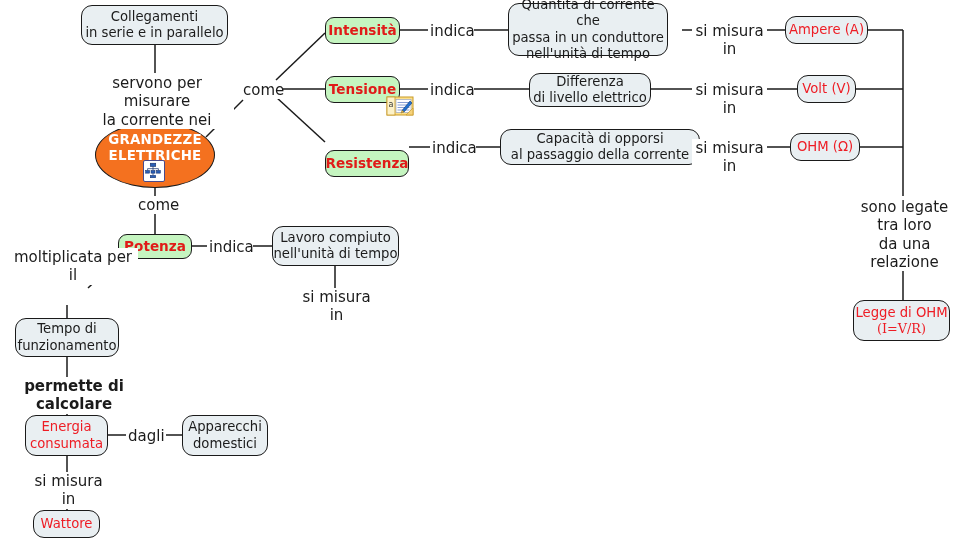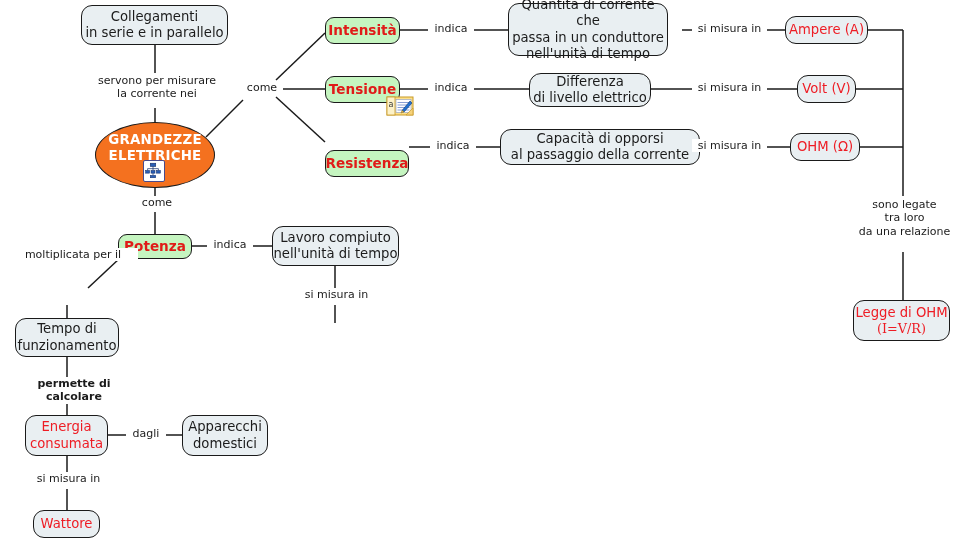--- a/index.html
+++ b/index.html
@@ -59,21 +59,21 @@
     color: #ffffff;
     font-weight: bold;
     font-size: 13.4px;
     letter-spacing: 0.2px;
     flex-direction: column;
     padding-bottom: 14px;
   }
   .label {
     position: absolute;
     color: #1b1b1b;
-    font-size: 11px;
+    font-size: 15px;
     line-height: 1.22;
     text-align: center;
     white-space: pre-line;
     background: #ffffff;
     z-index: 4;
     padding: 0 2px;
   }
   .formula-line { font-family: "DejaVu Serif", "Liberation Serif", serif; font-size: 12.8px; }
 
   
@@ -204,21 +204,21 @@
       <polygon points="20,19 27,19 27,12" fill="#f6d27a" stroke="#c89a26" stroke-width="0.7"></polygon>
     </svg>
   </div>
 
   <div class="node concept" style="left:325px; top:134px; width:84px; height:27px;margin-top:16px;">Resistenza</div>
 
   <div class="node plain" style="left:508px; top:3px; width:160px; height:53px;">Quantità di corrente che
 passa in un conduttore
 nell'unità di tempo</div>
 
-  <div class="node plain" style="left:529px; top:73px; width:122px; height:34px;border-radius:12px;">Differenza
+  <div class="node plain" style="left:529px; top:73px; width:122px; height:34px;">Differenza
 di livello elettrico</div>
 
   <div class="node plain" style="left:500px; top:129px; width:200px; height:36px;">Capacità di opporsi
 al passaggio della corrente</div>
 
   <div class="node unit" style="left:785px; top:16px; width:83px; height:28px;">Ampere (A)</div>
 
   <div class="node unit" style="left:797px; top:75px; width:59px; height:28px;">Volt (V)</div>
 
   <div class="node unit" style="left:790px; top:133px; width:70px; height:28px;">OHM (Ω)</div>

